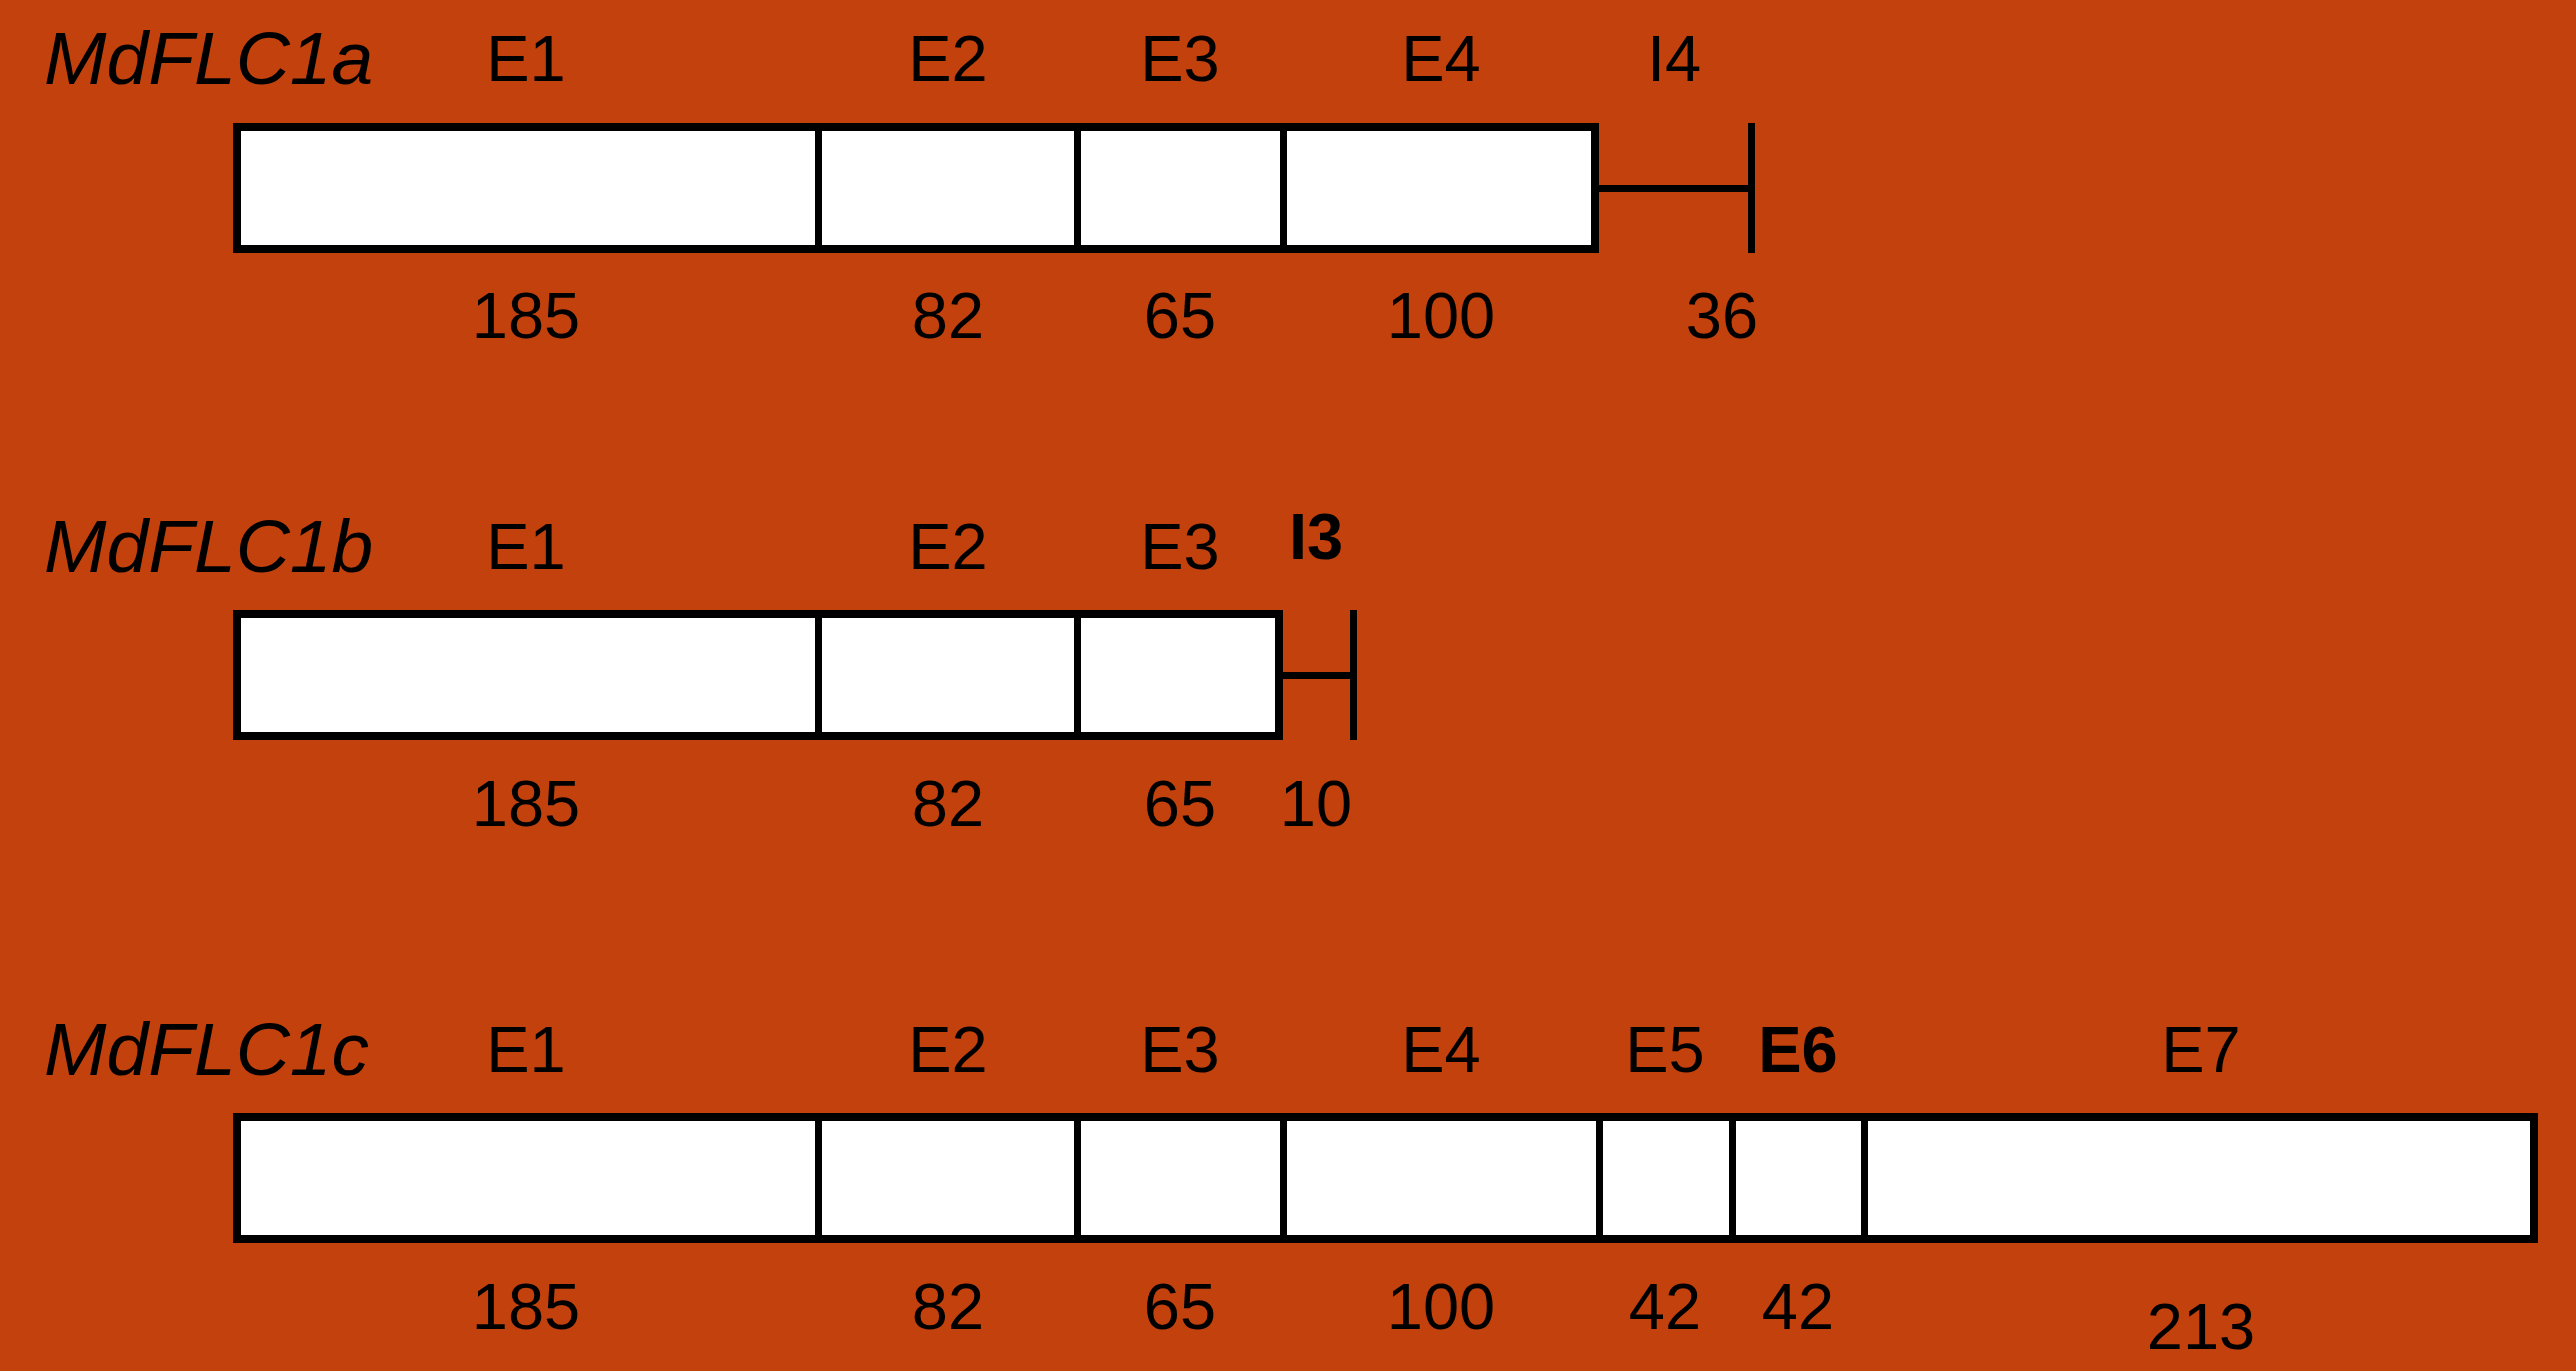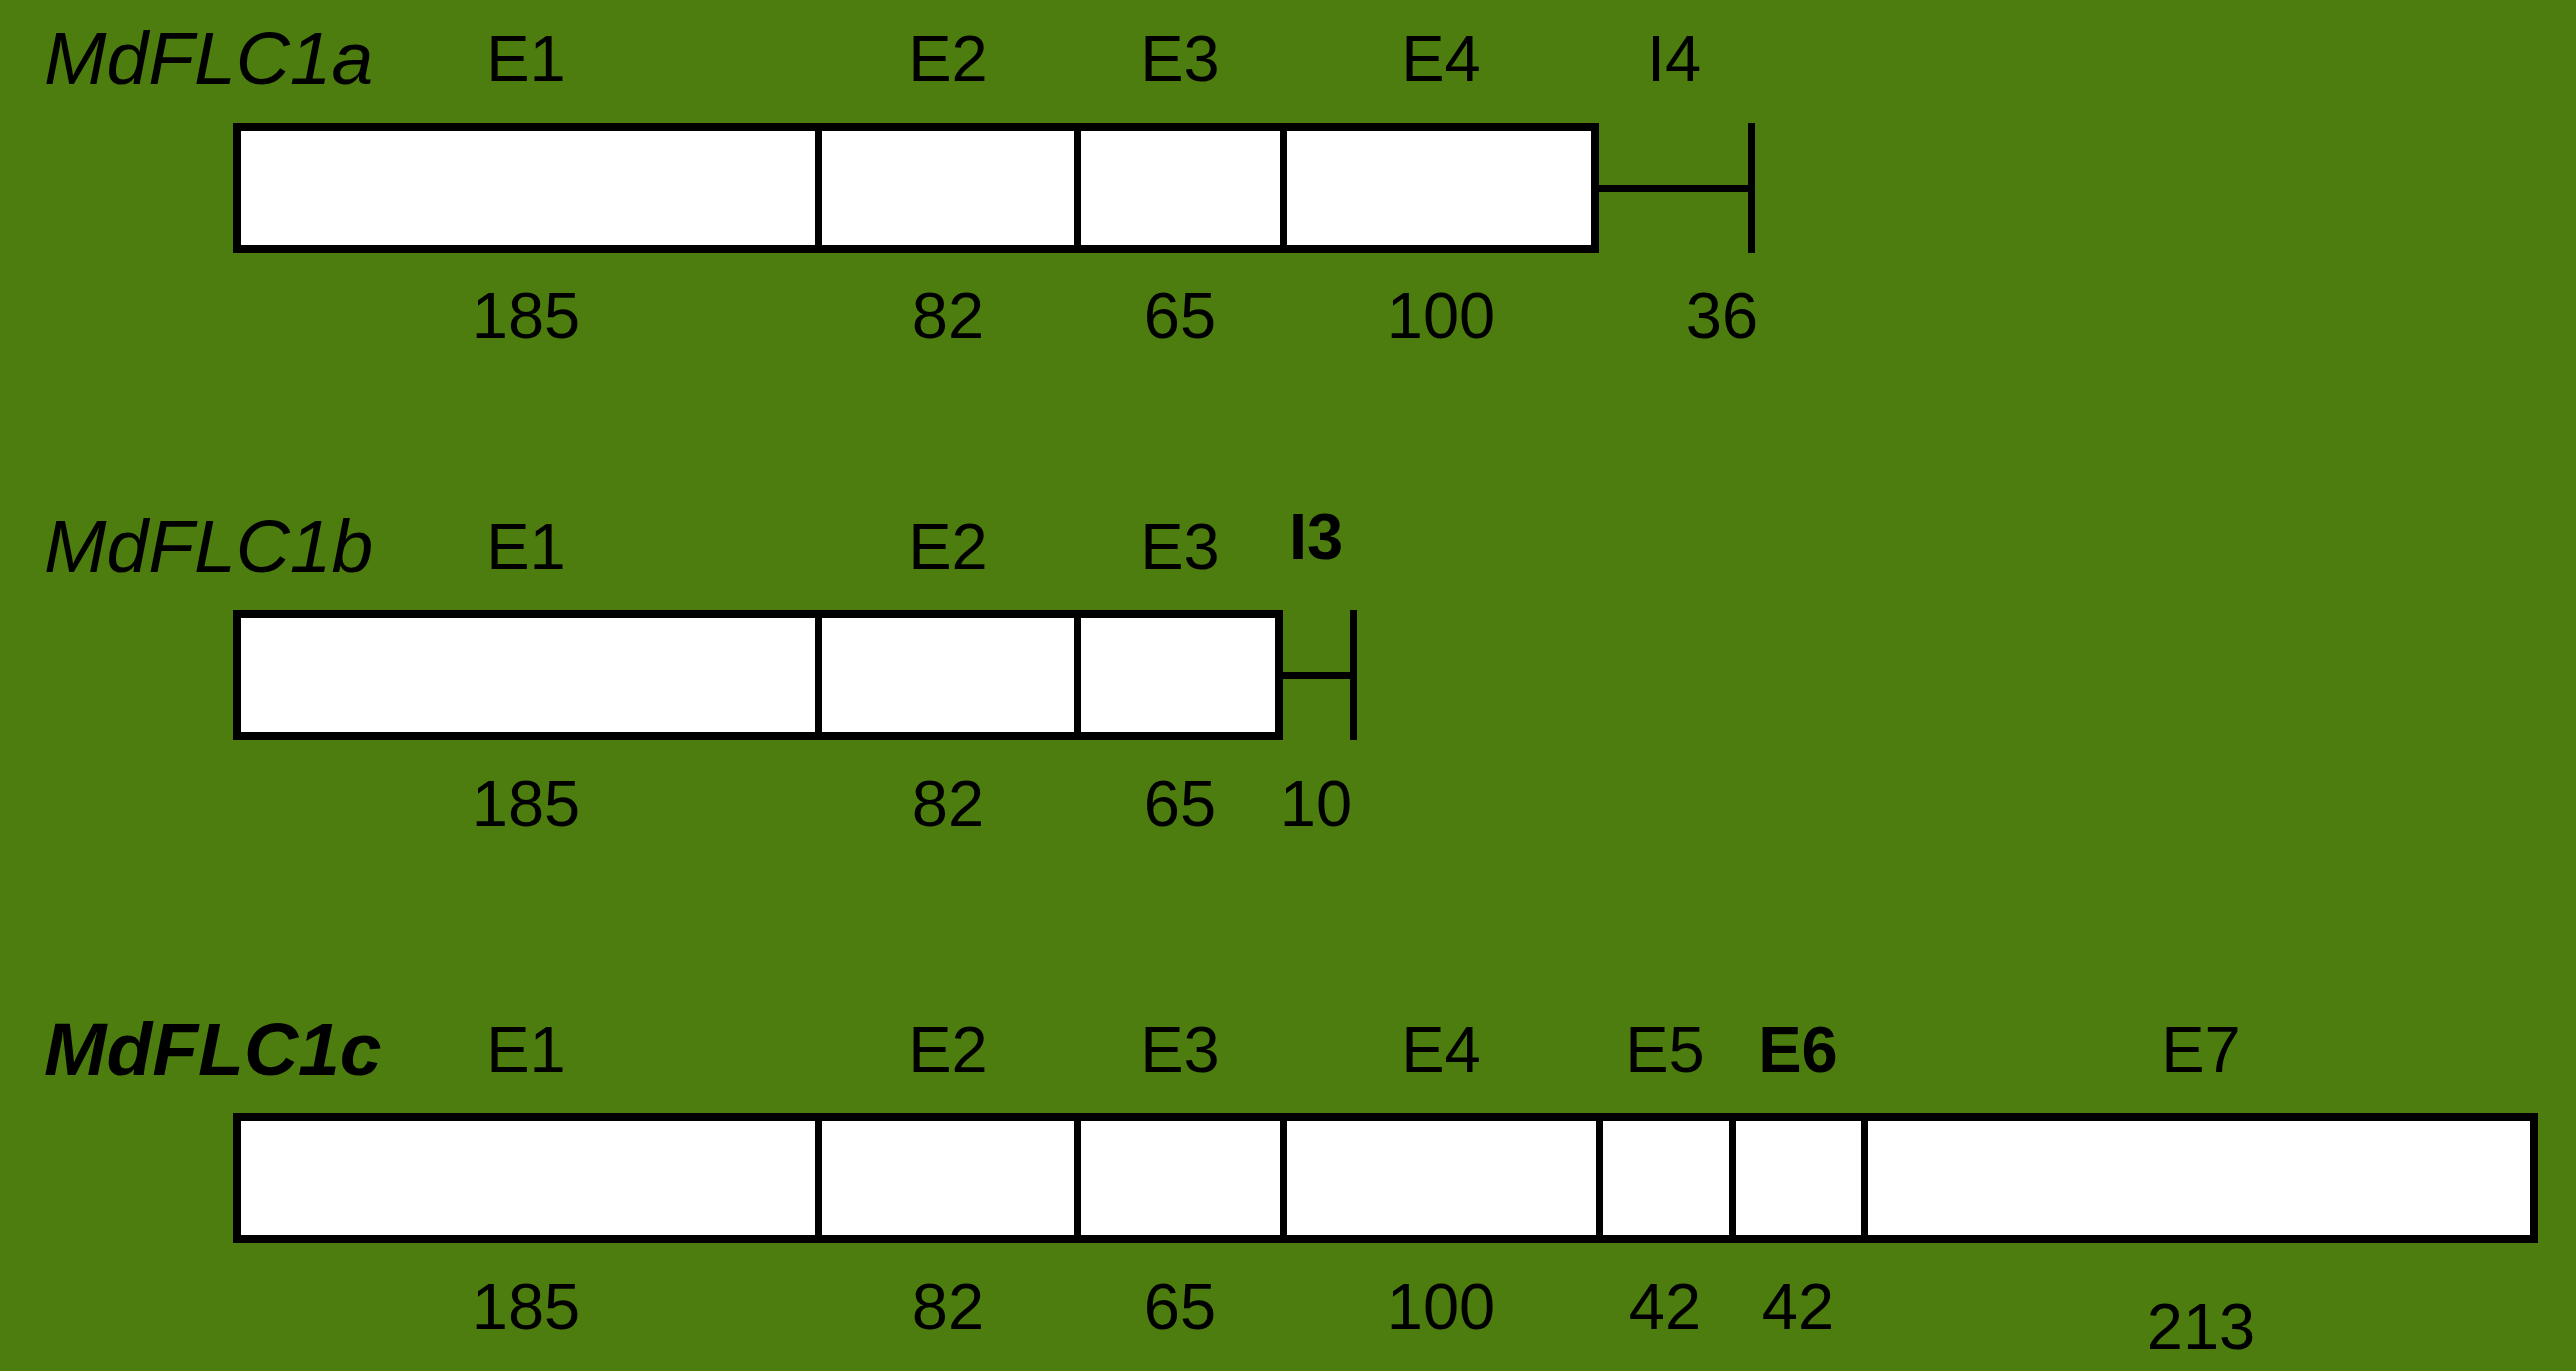--- a/index.html
+++ b/index.html
@@ -1,17 +1,17 @@
 <!DOCTYPE html>
 <html style="font-size:12.6px"><head>
 <meta charset="utf-8">
 <style>
   html,body{margin:0;padding:0}
   body{background:#ffffff;font-family:"Liberation Sans",sans-serif}
-  #canvas{position:relative;width:2576px;height:1371px;background:#4d7c0f;overflow:hidden}
+  #canvas{position:relative;width:2576px;height:1371px;background:#c2410c;overflow:hidden}
   .abs{position:absolute}
   .lbl{font-size:65px;line-height:75px;color:#000;white-space:nowrap;transform:translateX(-50%)}
   .name{font-size:75px;line-height:75px;font-style:italic;color:#000;white-space:nowrap}
   .box{box-sizing:border-box;border:8px solid #000;background:#ffffff}
   .divider{background:#000}
   .endcap{background:#000}
   .iline{background:#000}
 </style>
 </head>
 <body>
@@ -41,21 +41,21 @@
     <div class="abs lbl" style="left: 948px; top: 766px;">82</div>
     <div class="abs lbl" style="left: 1180px; top: 509px;">E3</div>
     <div class="abs lbl" style="left: 1180px; top: 766px;">65</div>
     <div class="abs lbl" style="left: 1316px; top: 499px; font-weight: bold;">I3</div>
     <div class="abs lbl" style="left: 1316px; top: 766px; text-align: center;">10</div>
     <div class="abs box" style="left: 233px; top: 610px; width: 1050px; height: 130px;"></div>
     <div class="abs divider" style="left: 815px; top: 610px; width: 7.1px; height: 130px;"></div>
     <div class="abs divider" style="left: 1074px; top: 610px; width: 7.1px; height: 130px;"></div>
     <div class="abs iline" style="left: 1283px; top: 672px; width: 67px; height: 7.1px;"></div>
     <div class="abs endcap" style="left: 1350px; top: 610px; width: 7.1px; height: 130px;"></div>
-    <div class="abs name" style="left: 44px; top: 1012px; font-weight: bold;">MdFLC1c</div>
+    <div class="abs name" style="left: 44px; top: 1012px;">MdFLC1c</div>
     <div class="abs lbl" style="left: 526px; top: 1012px;">E1</div>
     <div class="abs lbl" style="left: 526px; top: 1269px;">185</div>
     <div class="abs lbl" style="left: 948px; top: 1012px;">E2</div>
     <div class="abs lbl" style="left: 948px; top: 1269px;">82</div>
     <div class="abs lbl" style="left: 1180px; top: 1012px;">E3</div>
     <div class="abs lbl" style="left: 1180px; top: 1269px;">65</div>
     <div class="abs lbl" style="left: 1441px; top: 1012px;">E4</div>
     <div class="abs lbl" style="left: 1441px; top: 1269px;">100</div>
     <div class="abs lbl" style="left: 1665px; top: 1012px;">E5</div>
     <div class="abs lbl" style="left: 1665px; top: 1269px;">42</div>

